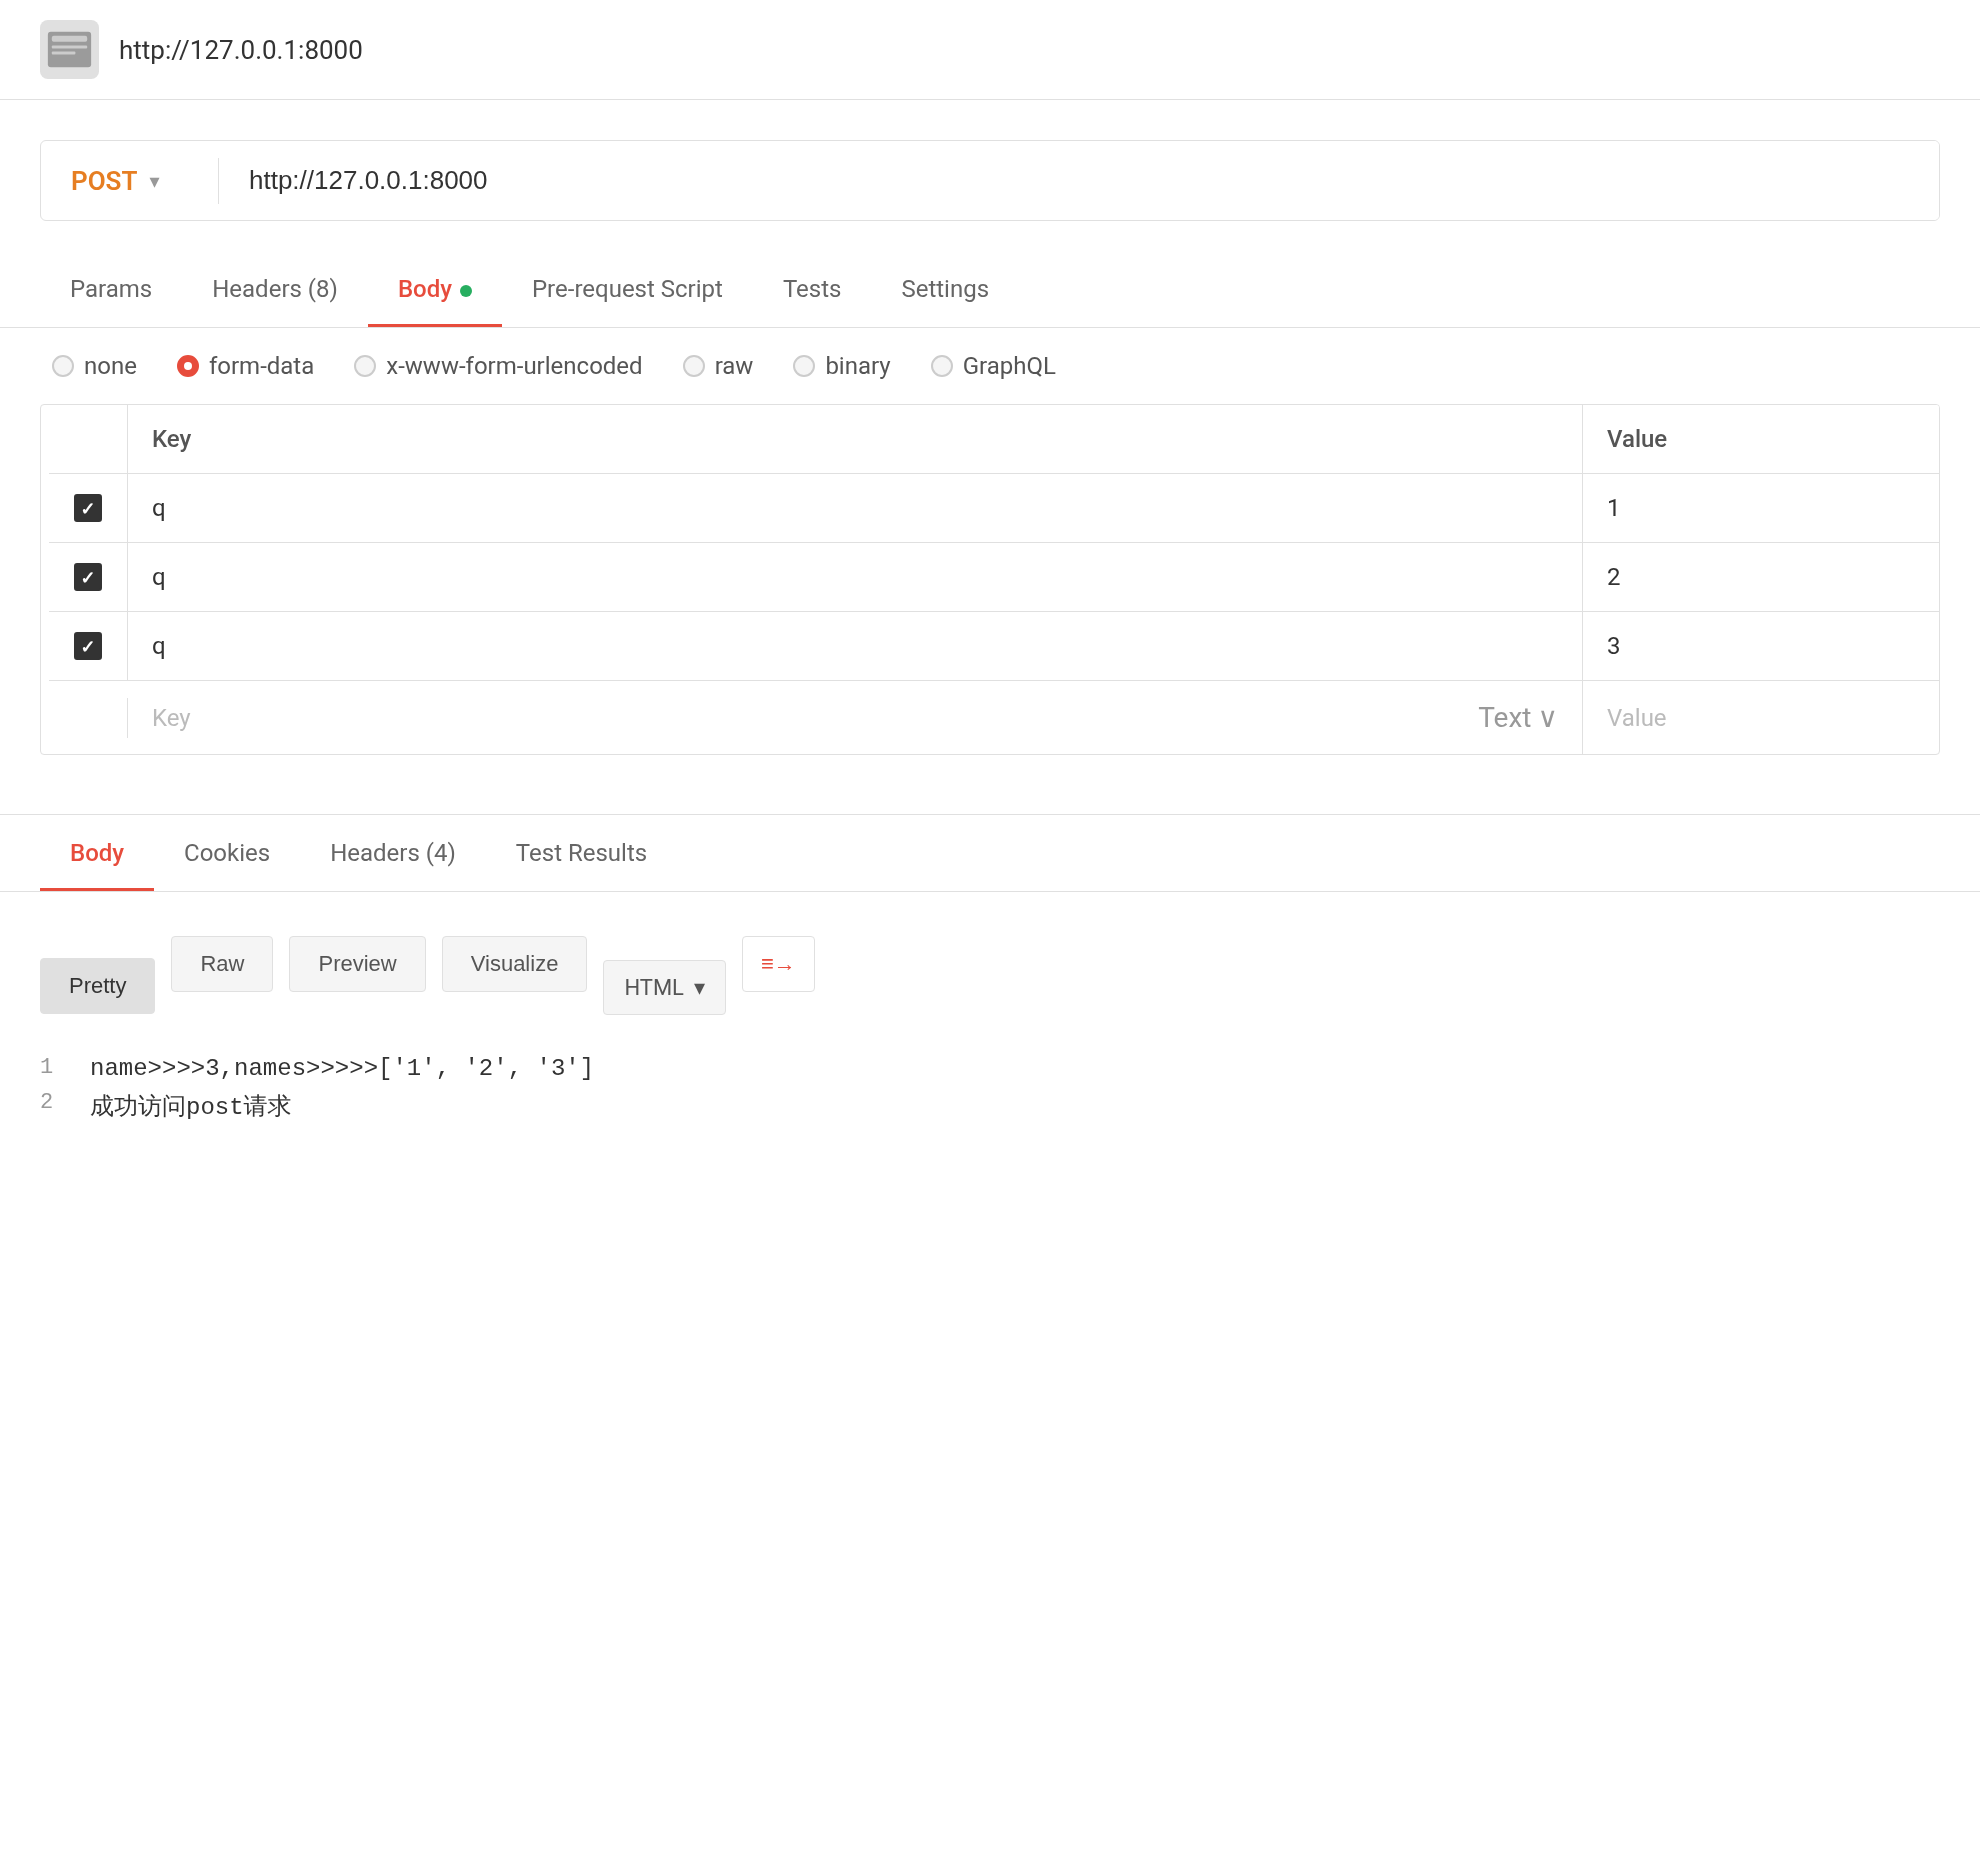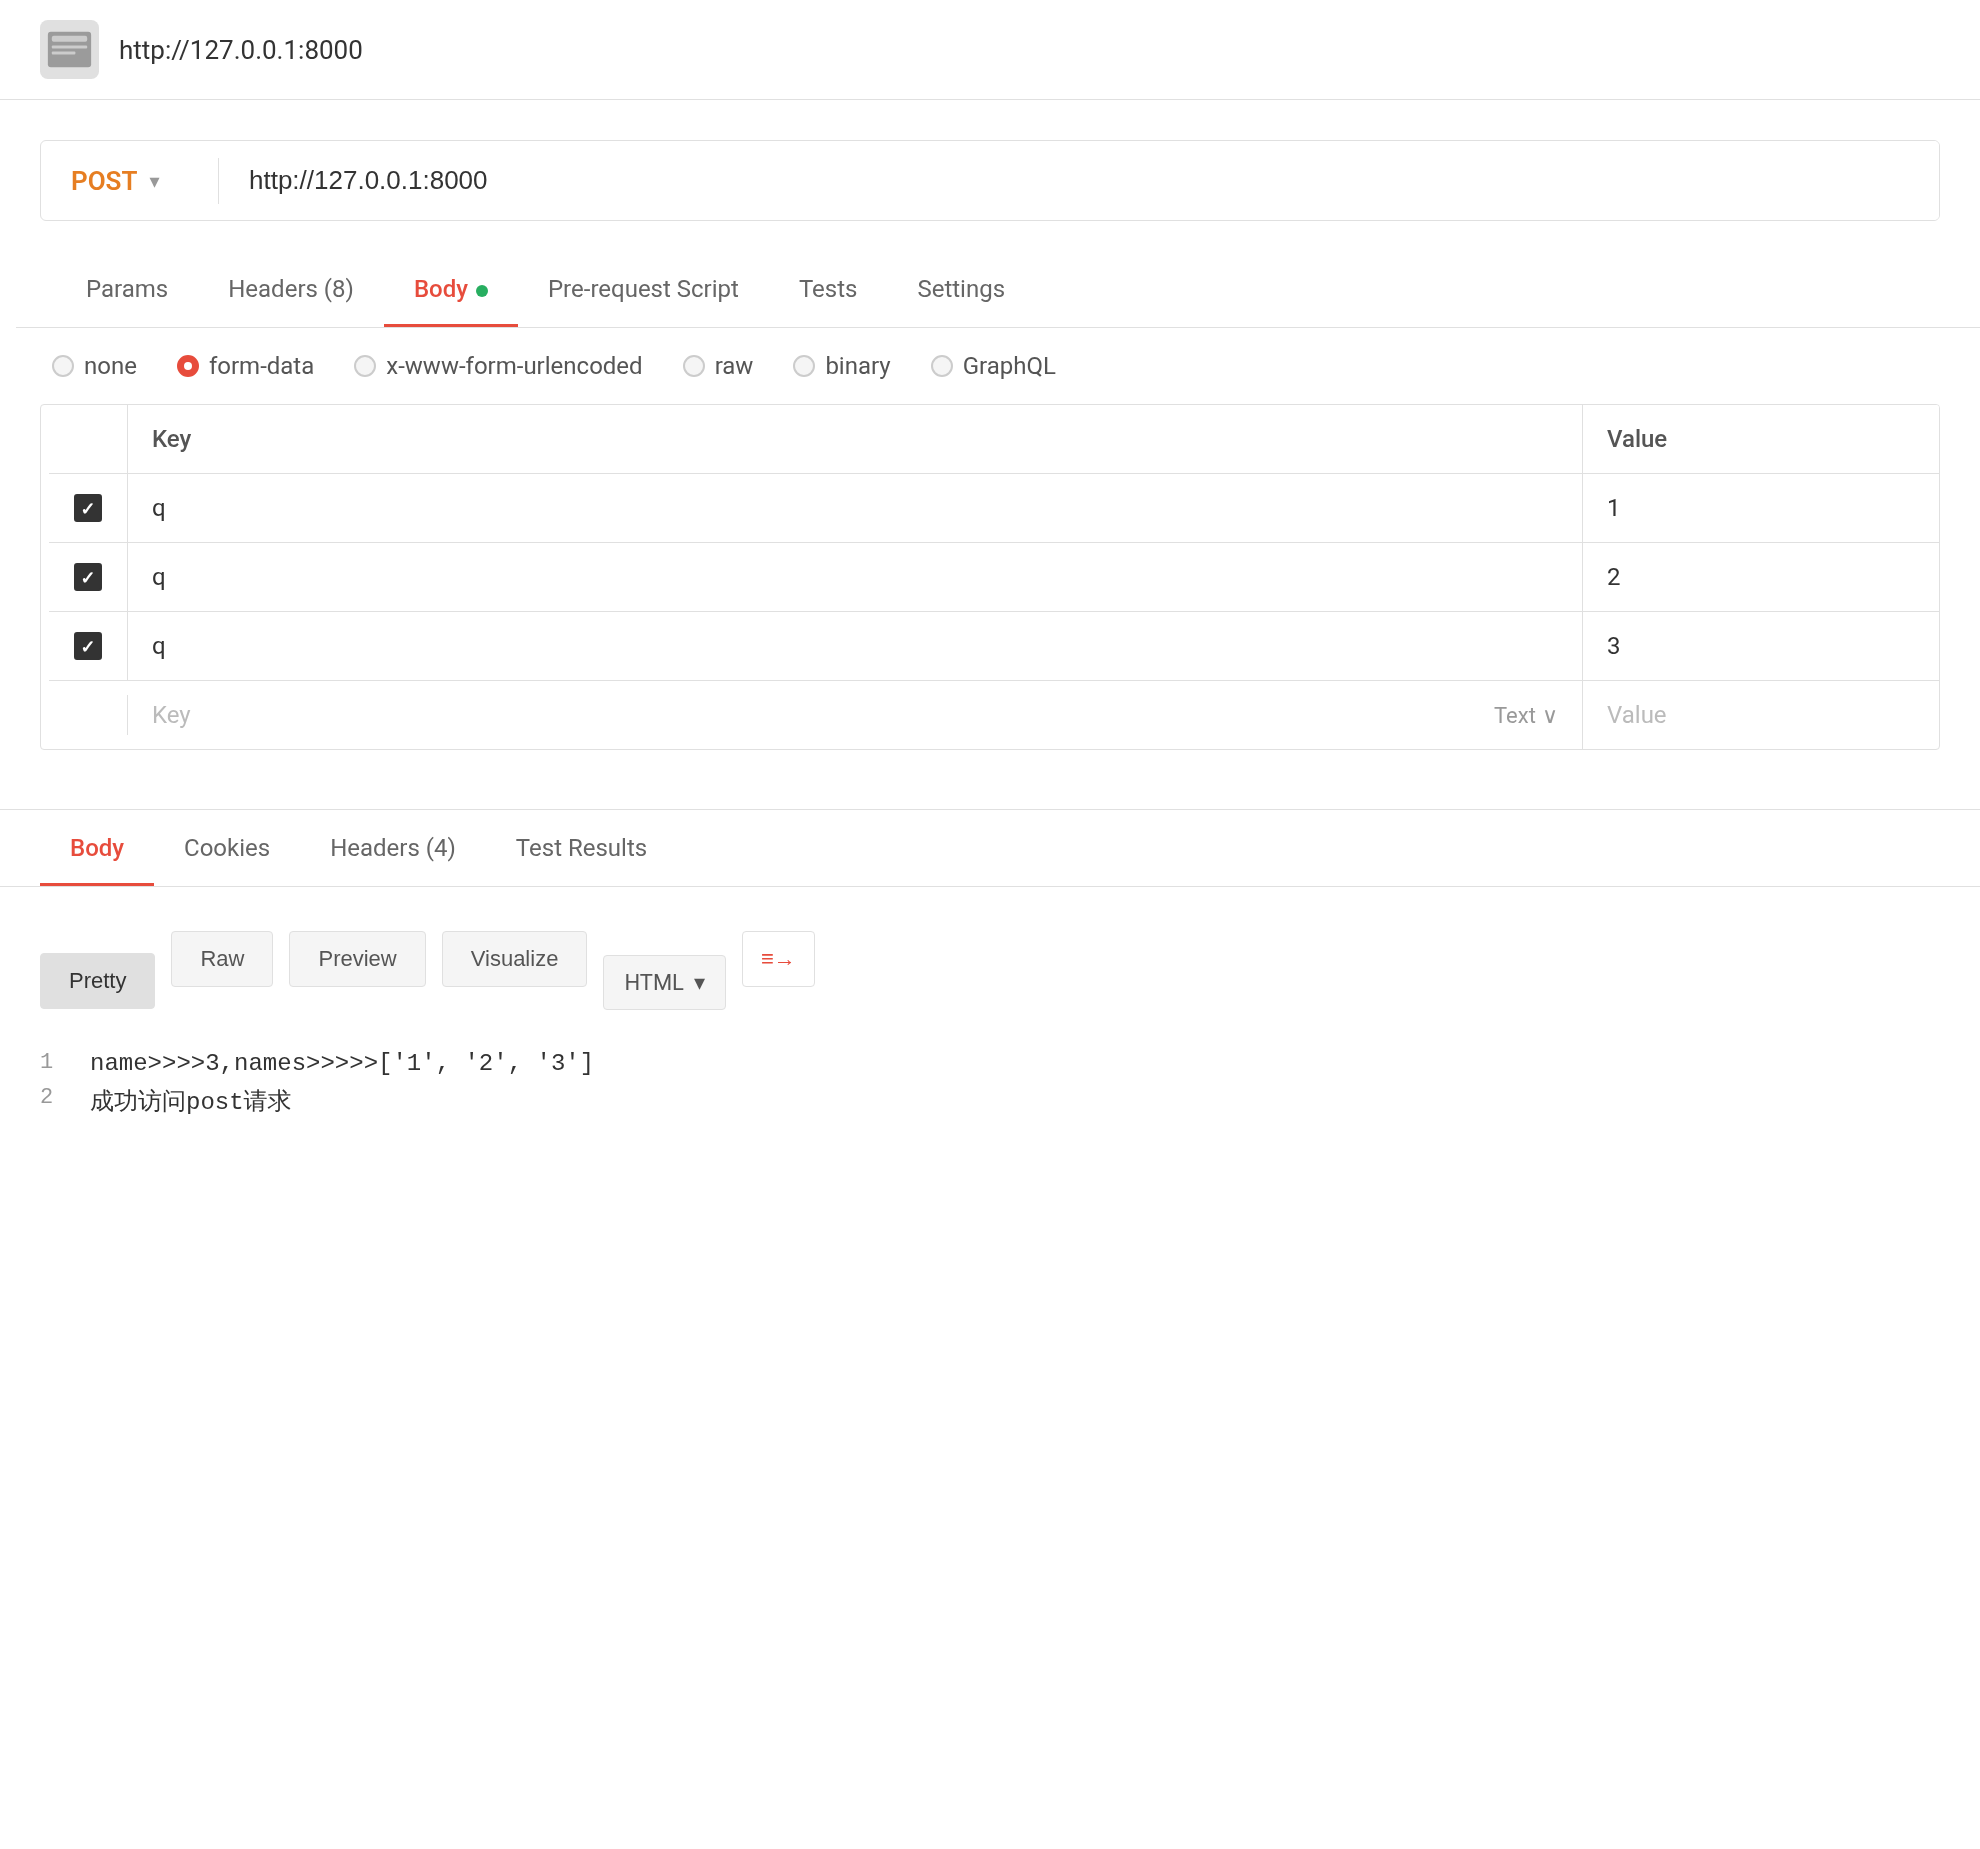--- a/index.html
+++ b/index.html
@@ -67,21 +67,20 @@
       font-size: 26px;
       color: #333;
     }
 
     .tabs-nav {
       display: flex;
       align-items: center;
       padding: 0 40px;
       border-bottom: 1px solid #e0e0e0;
       margin-top: 30px;
-      margin-left: 16px;
     }
 
     .tab-item {
       padding: 24px 30px;
       cursor: pointer;
       color: #666;
       font-size: 24px;
       position: relative;
       white-space: nowrap;
     }
@@ -246,21 +245,21 @@
 
     .td-value-placeholder {
       color: #bbb;
     }
 
     .text-dropdown {
       display: flex;
       align-items: center;
       gap: 6px;
       color: #999;
-      font-size: 22px;
+      font-size: 28px;
     }
 
     .response-section {
       margin-top: 59px;
       border-top: 1px solid #e0e0e0;
     }
 
     .response-tabs {
       display: flex;
       align-items: center;

